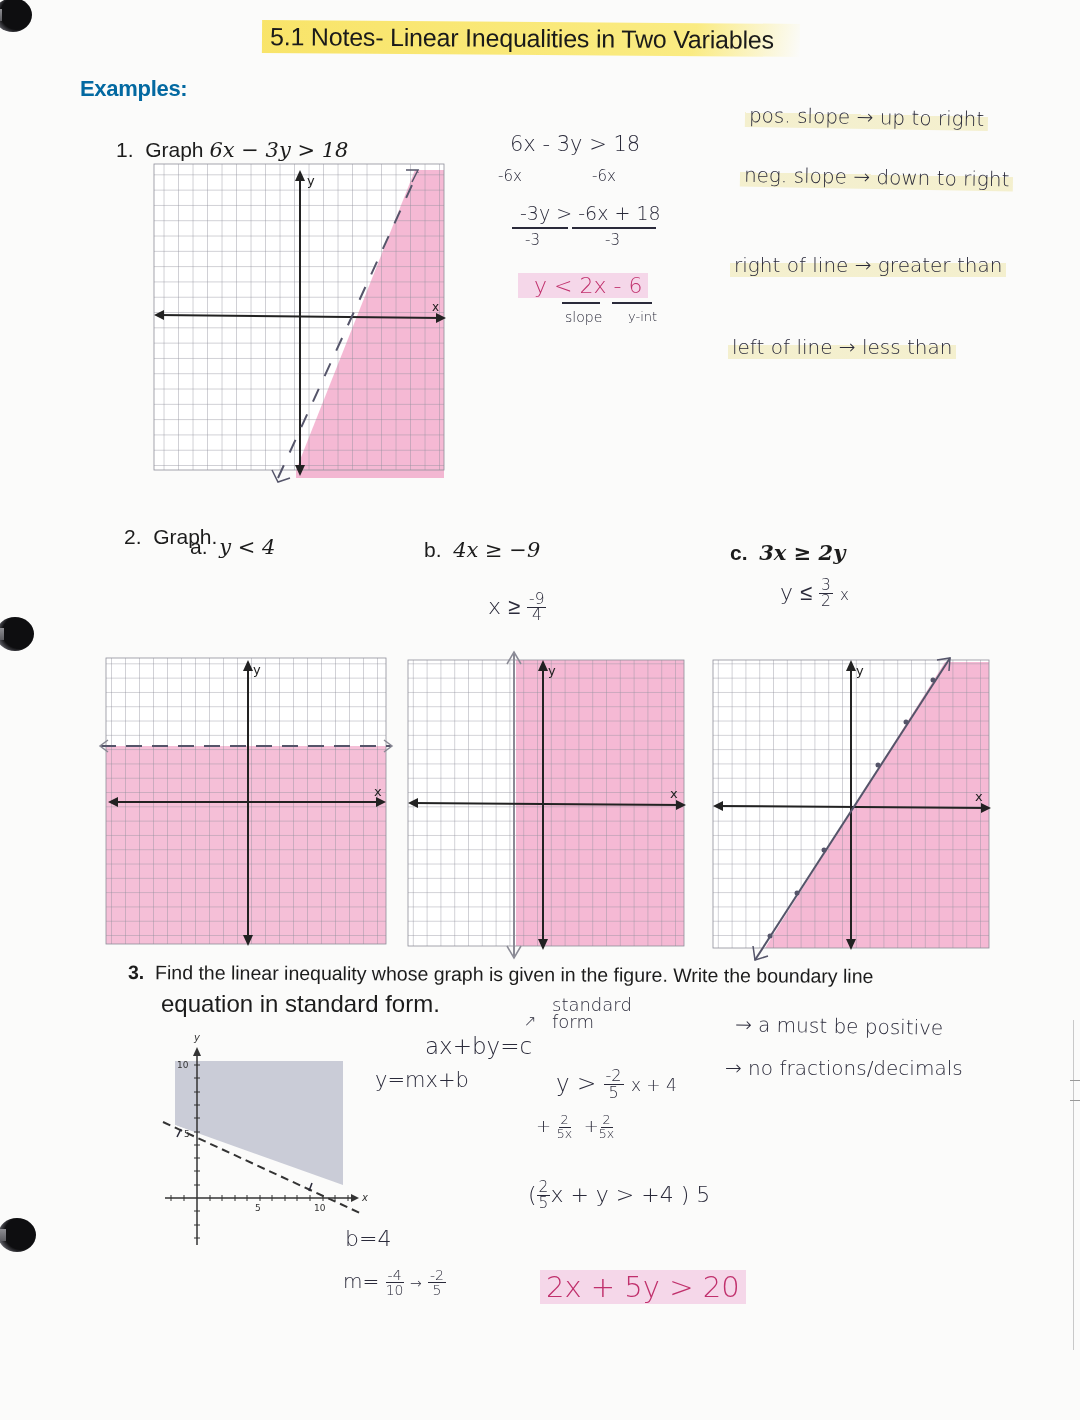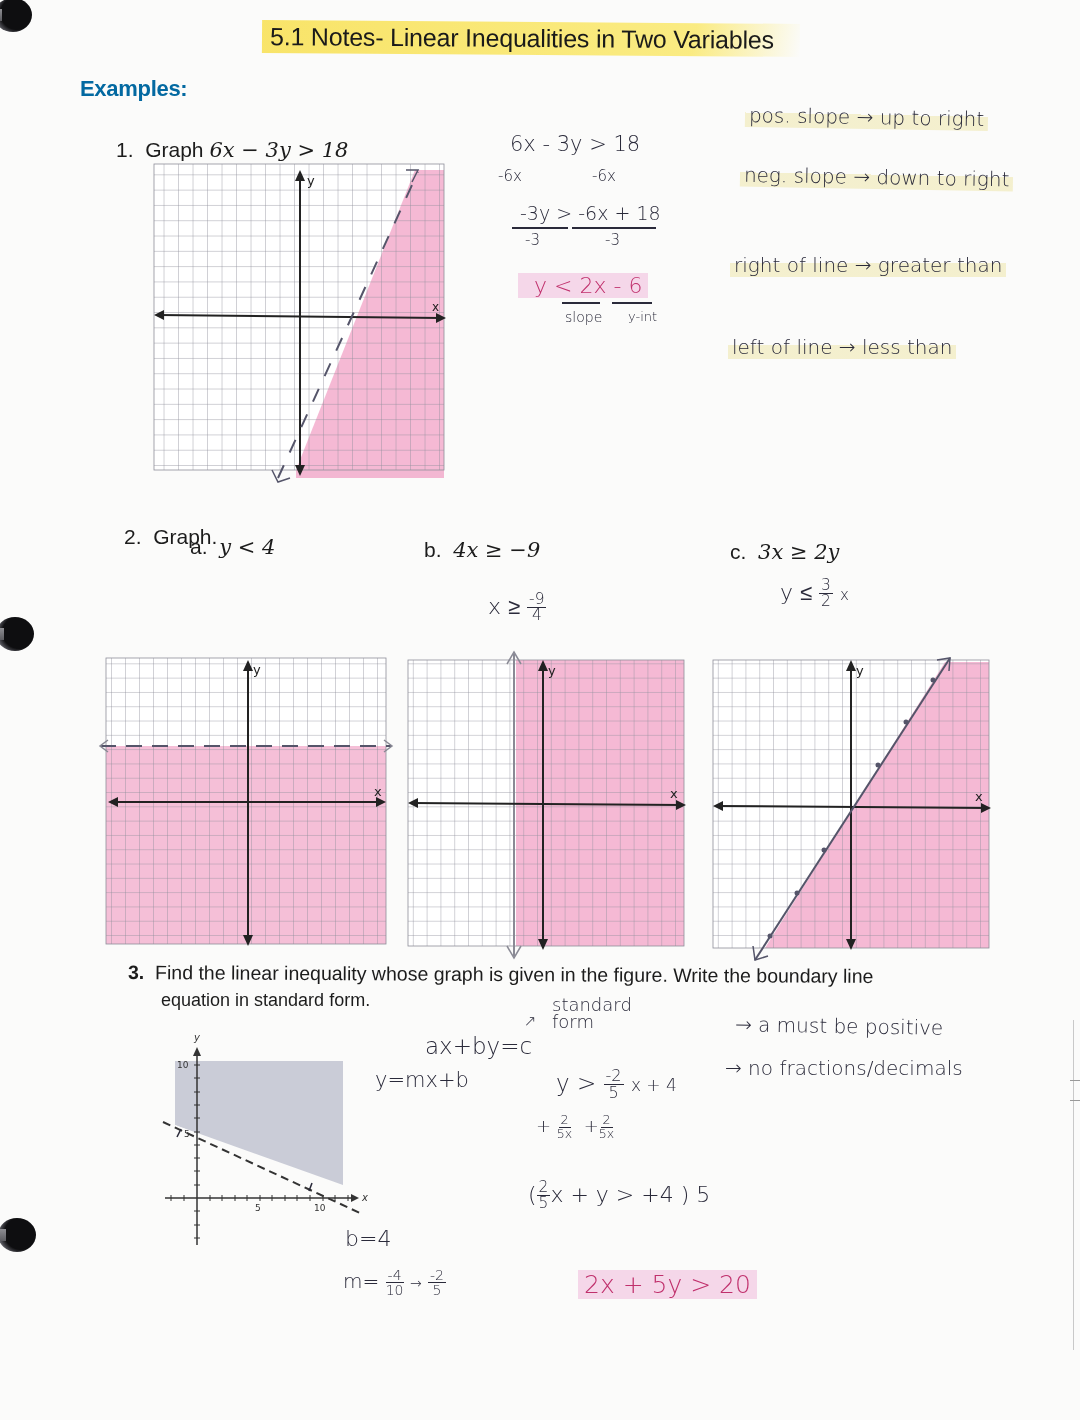--- a/index.html
+++ b/index.html
@@ -106,21 +106,21 @@
   &nbsp;<span>Graph.</span>
 </div>
 <div class="abs problem" style="left:190px; top:535px;">
   <span>a.</span>&nbsp;
   <span class="math">y &lt; 4</span>
 </div>
 <div class="abs problem" style="left:424px; top:538px;">
   <span>b.</span>&nbsp;
   <span class="math">4x ≥ −9</span>
 </div>
-<div class="abs problem" style="left:730px; top:540px;">
+<div class="abs problem" style="left:730px; top:540px;font-weight:bold;">
   <span>c.</span>&nbsp;
   <span class="math">3x ≥ 2y</span>
 </div>
 
 <div class="abs hand" style="left:488px; top:592px; font-size:22px;">
   <span>x ≥</span>
   <span class="frac">
     <span class="num">-9</span>
     <span>4</span>
   </span>
@@ -204,21 +204,21 @@
   <circle cx="228" cy="30" r="2.5" fill="#55556a"></circle>
   <circle cx="119" cy="200" r="2.5" fill="#55556a"></circle>
   <circle cx="92" cy="243" r="2.5" fill="#55556a"></circle>
   <circle cx="65" cy="286" r="2.5" fill="#55556a"></circle>
 </svg>
 
 <div class="abs problem" style="left:128px; top:963px; font-size:19.5px; transform:rotate(0.3deg);">
   <b>3.</b>&nbsp;
   <span>Find the linear inequality whose graph is given in the figure. Write the boundary line</span>
 </div>
-<div class="abs problem" style="left:161px; top:990px; font-size:18px;">equation in standard form.</div>
+<div class="abs problem" style="left:161px; top:990px; font-size:24px;">equation in standard form.</div>
 
 <svg class="abs" style="left:155px; top:1025px;" width="220" height="220" viewBox="0 0 220 220">
   <rect x="20" y="36" width="168" height="124" fill="#b9bccb" opacity="0.75"></rect>
   <polygon points="20,100 20,175 188,175 188,160" fill="#fbfbfa"></polygon>
   <polygon points="20,100 188,166 188,175 20,175" fill="#fbfbfa"></polygon>
 
   <line x1="10" y1="173" x2="200" y2="173" stroke="#333" stroke-width="1.5"></line>
   <polygon points="204,173 196,169 196,177" fill="#333"></polygon>
   <text x="207" y="176" font-size="10" font-style="italic" fill="#333">x</text>
 
@@ -303,16 +303,16 @@
       <span class="num">-4</span>
       <span>10</span>
     </span>
   <span style="font-size:14px">→</span>
   <span class="frac">
       <span class="num">-2</span>
       <span>5</span>
     </span>
 </div>
 
-<div class="abs hand hand-pink hl-pink" style="left:540px; top:1270px; font-size:25px;margin-left:38px;">2x + 5y &gt; 20</div>
+<div class="abs hand hand-pink hl-pink" style="left:540px; top:1270px; font-size:29px;">2x + 5y &gt; 20</div>
 
 <div class="abs hand" style="left:735px; top:1014px; font-size:20px; transform:rotate(1deg);">→ a must be positive</div>
 <div class="abs hand" style="left:725px; top:1056px; font-size:20px;">→ no fractions/decimals</div>
 
 </body></html>

